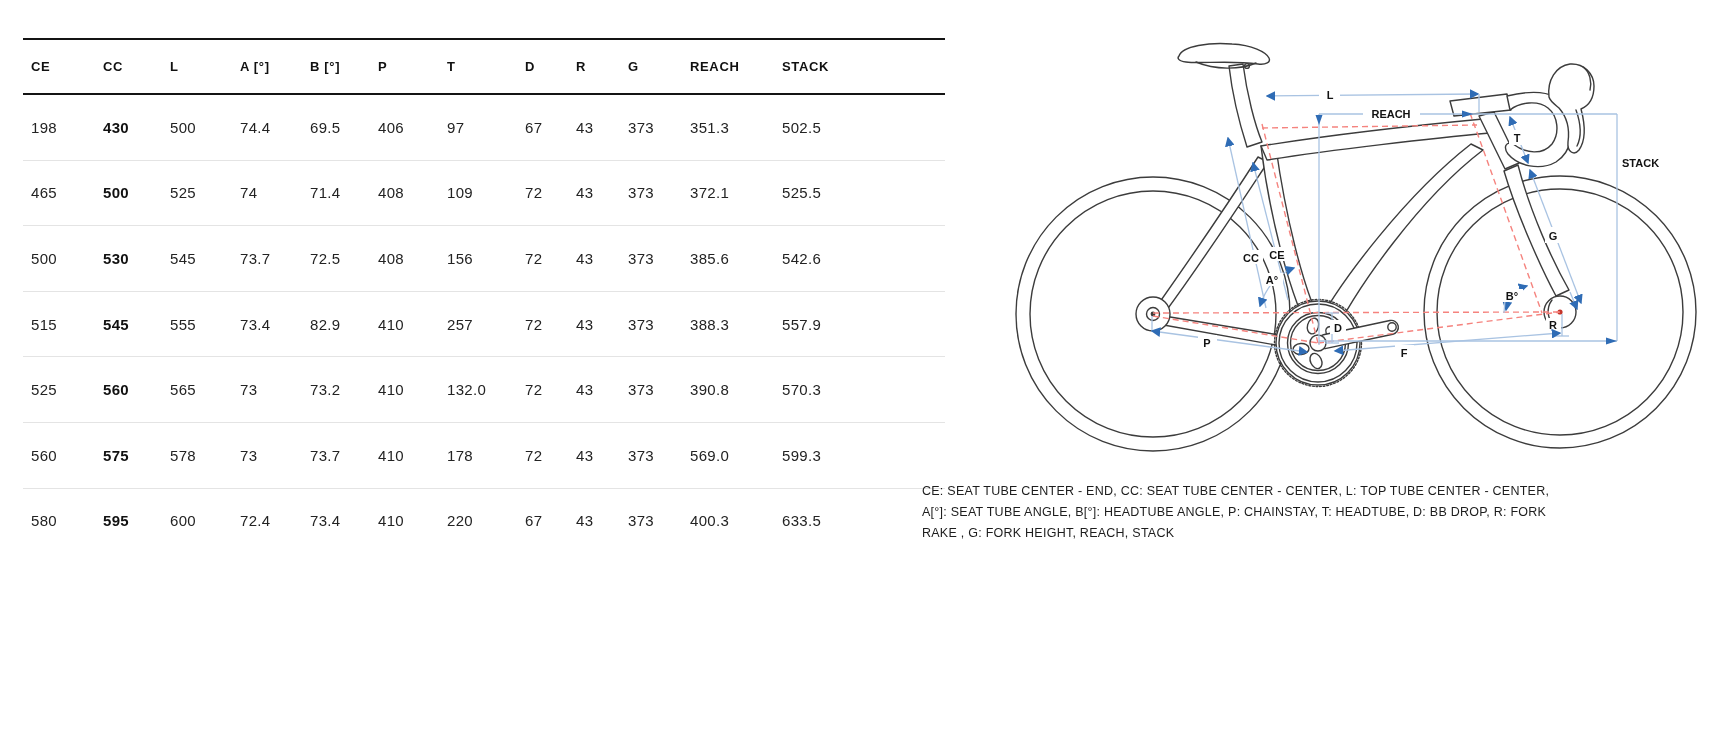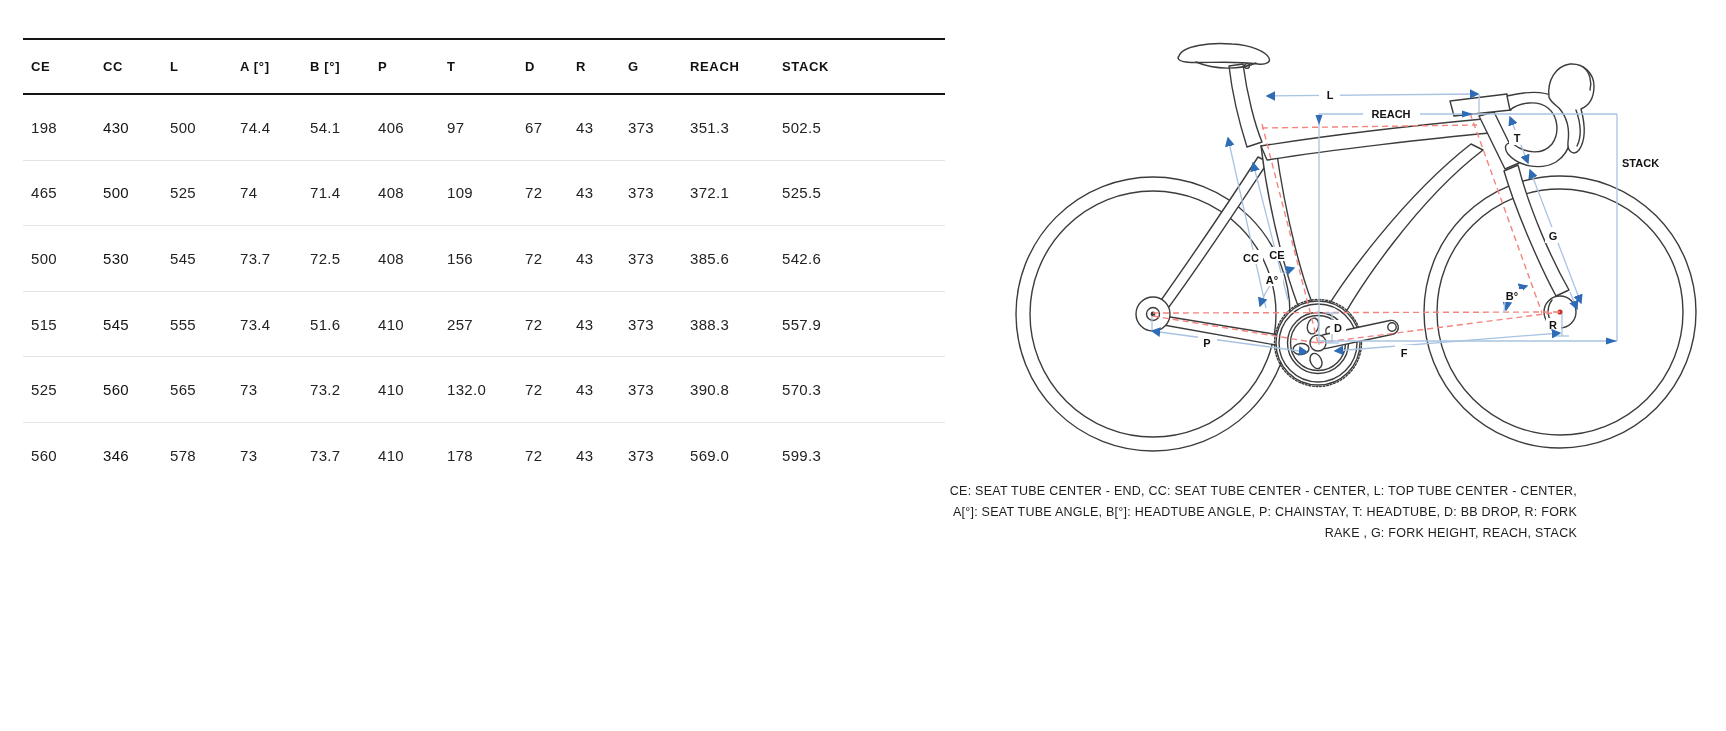--- a/index.html
+++ b/index.html
@@ -16,25 +16,25 @@
     border-top:2px solid #141414;border-bottom:2px solid #141414;
     height:53px;font-size:13px;font-weight:700;letter-spacing:.05em;
     text-align:left;padding:0 0 0 8px;color:#111;vertical-align:middle;white-space:nowrap;
   }
   .geo-table tbody td{
     height:64.6px;font-size:15px;color:#232323;letter-spacing:.02em;
     text-align:left;padding:0 0 0 8px;vertical-align:middle;
     border-bottom:1px solid #e4e4e4;white-space:nowrap;
   }
   .geo-table tbody tr:last-child td{border-bottom:none}
-  .geo-table td.bold{font-weight:400;color:#111}
+  .geo-table td.bold{font-weight:700;color:#111}
   
   .legend{
     position:absolute;left:922px;top:481px;width:655px;
-    font-size:12.5px;line-height:21px;letter-spacing:.02em;color:#1d1d1d;text-align:right;
+    font-size:12.5px;line-height:21px;letter-spacing:.02em;color:#1d1d1d;
   }
   
   svg.diagram{position:absolute;left:0;top:0;width:1726px;height:731px}
   .frame{stroke:#3c3c3c;stroke-width:1.4;fill:none;stroke-linejoin:round;stroke-linecap:round}
   .framef{stroke:#3c3c3c;stroke-width:1.4;fill:#fff;stroke-linejoin:round;stroke-linecap:round}
   .axis{stroke:#f5837e;stroke-width:1.4;fill:none;stroke-dasharray:6 4}
   .meas{stroke:#a9c3e2;stroke-width:1.3;fill:none}
   .arr{fill:#2f6cb5}
   .lbl{font-family:"Liberation Sans",sans-serif;font-size:11px;font-weight:700;fill:#121212}
   .gap{fill:#ffffff}
@@ -72,21 +72,21 @@
         <th>REACH</th>
         <th>STACK</th>
       </tr>
   </thead>
   <tbody>
       <tr>
         <td>198</td>
         <td class="bold">430</td>
         <td>500</td>
         <td>74.4</td>
-        <td>54.1</td>
+        <td>69.5</td>
         <td>406</td>
         <td>97</td>
         <td>67</td>
         <td>43</td>
         <td>373</td>
         <td>351.3</td>
         <td>502.5</td>
       </tr>
       <tr>
         <td>465</td>
@@ -114,21 +114,21 @@
         <td>43</td>
         <td>373</td>
         <td>385.6</td>
         <td>542.6</td>
       </tr>
       <tr>
         <td>515</td>
         <td class="bold">545</td>
         <td>555</td>
         <td>73.4</td>
-        <td>51.6</td>
+        <td>82.9</td>
         <td>410</td>
         <td>257</td>
         <td>72</td>
         <td>43</td>
         <td>373</td>
         <td>388.3</td>
         <td>557.9</td>
       </tr>
       <tr>
         <td>525</td>
@@ -139,31 +139,45 @@
         <td>410</td>
         <td>132.0</td>
         <td>72</td>
         <td>43</td>
         <td>373</td>
         <td>390.8</td>
         <td>570.3</td>
       </tr>
       <tr>
         <td>560</td>
-        <td class="bold">346</td>
+        <td class="bold">575</td>
         <td>578</td>
         <td>73</td>
         <td>73.7</td>
         <td>410</td>
         <td>178</td>
         <td>72</td>
         <td>43</td>
         <td>373</td>
         <td>569.0</td>
         <td>599.3</td>
+      </tr>
+      <tr>
+        <td>580</td>
+        <td class="bold">595</td>
+        <td>600</td>
+        <td>72.4</td>
+        <td>73.4</td>
+        <td>410</td>
+        <td>220</td>
+        <td>67</td>
+        <td>43</td>
+        <td>373</td>
+        <td>400.3</td>
+        <td>633.5</td>
       </tr>
     </tbody>
 </table>
 
 <svg class="diagram" viewBox="0 0 1726 731">
   <defs>
     <marker id="arr" viewBox="0 0 10 10" refX="8.5" refY="5" markerWidth="7.5" markerHeight="7.5" orient="auto-start-reverse">
       <path d="M0,0 L10,5 L0,10 z" fill="#2f6cb5"></path>
     </marker>
   </defs>

